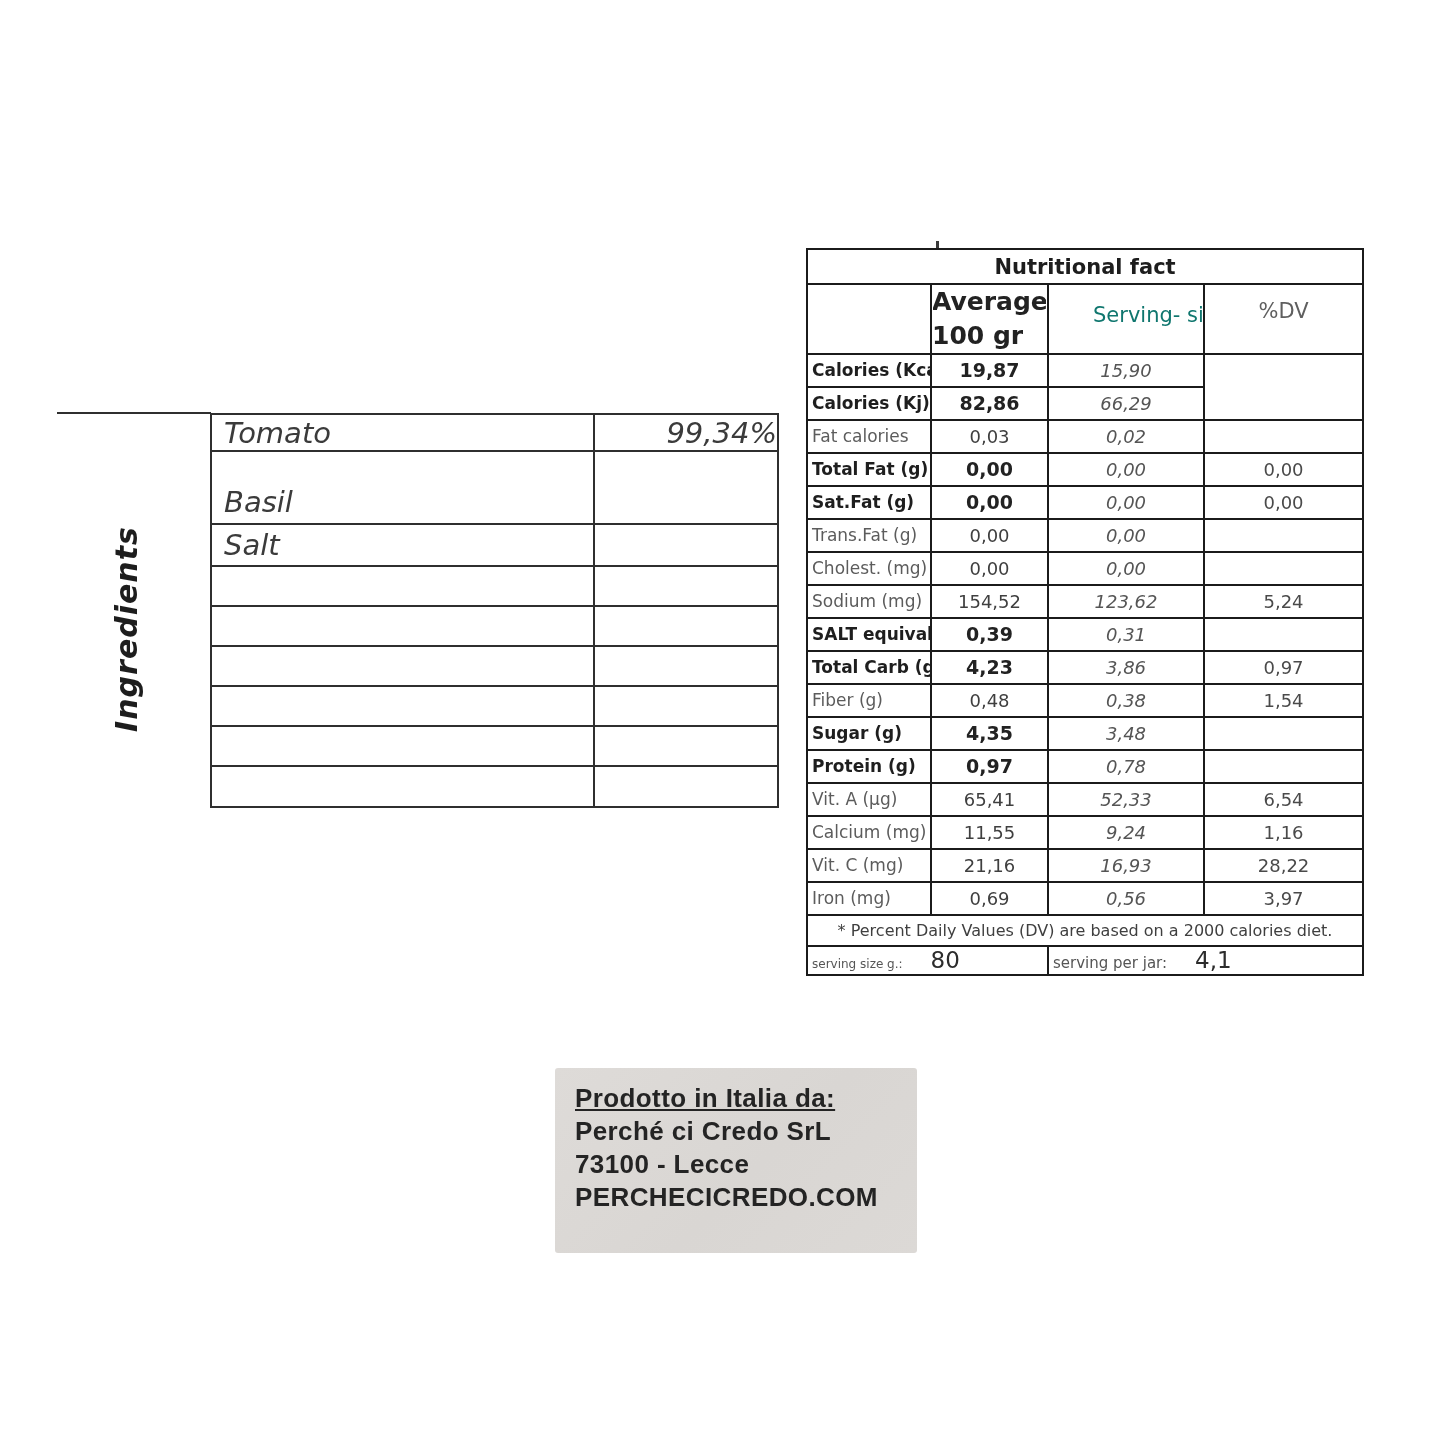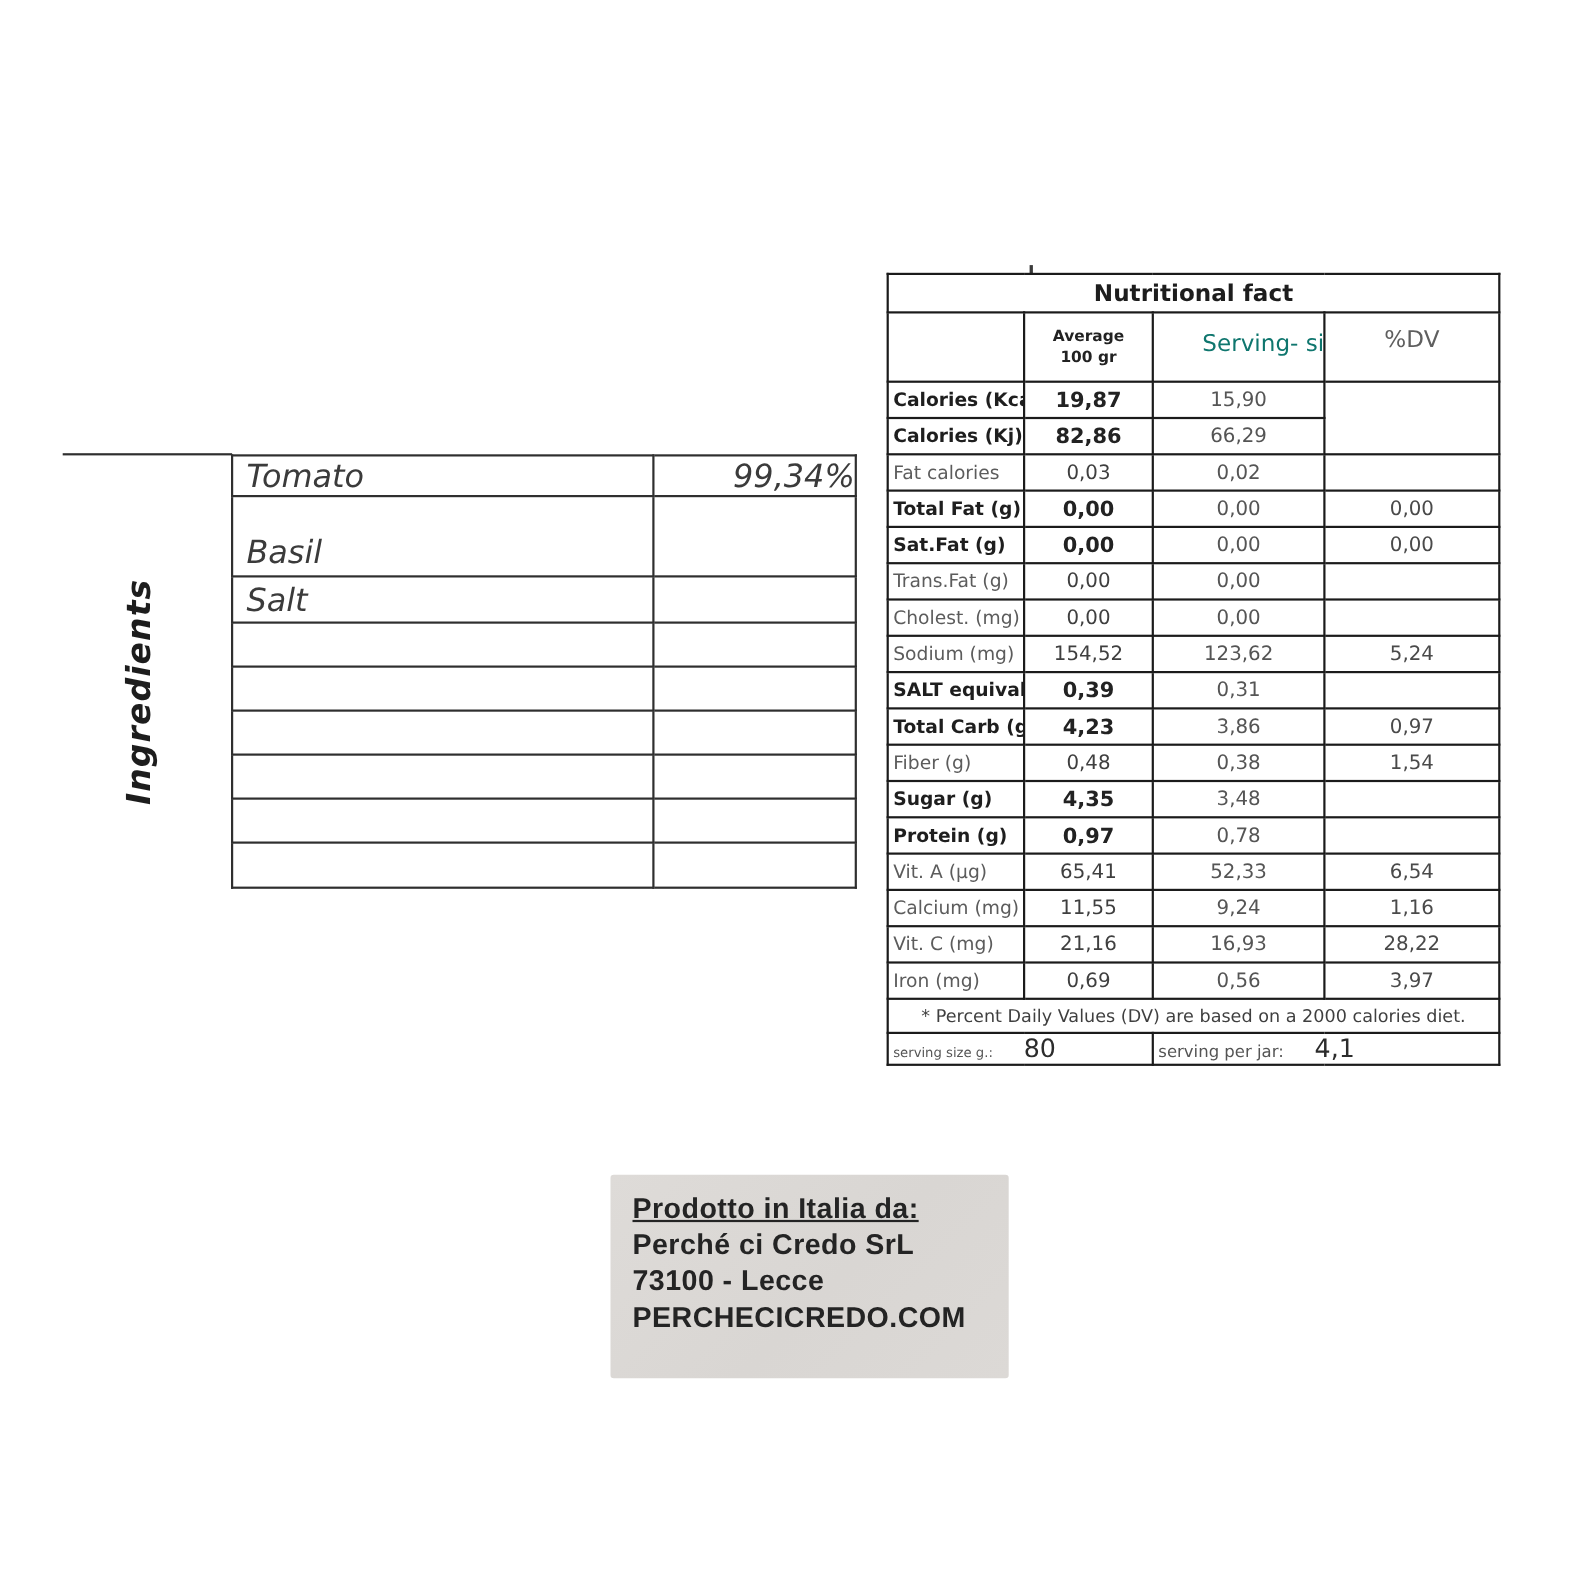--- a/index.html
+++ b/index.html
@@ -43,29 +43,29 @@
   }
   table.nut-table td {
     border:2px solid #1b1b1b; overflow:hidden; white-space:nowrap;
     vertical-align:middle;
   }
   td.nut-title {
     height:35px; text-align:center;
     font-size:21px; font-weight:bold; color:#1d1d1d;
   }
   tr.nut-header td { height:63px; }
-  td.hdr-avg { text-align:center; font-weight:bold; font-size:14px; color:#222; line-height:1.35;border-radius:12px; }
+  td.hdr-avg { font-weight:bold; font-size:25px; color:#222; line-height:1.35;border-radius:12px; }
   td.hdr-serving { font-size:21px; color:#0f766e; vertical-align:bottom; padding-bottom:8px;padding-left:44px; }
   td.hdr-dv { text-align:center; font-size:21px; color:#5f5f5f; vertical-align:bottom; padding-bottom:16px; }
 
   tr.nut-row td { height:33px; }
   td.n-label { padding-left:4px; font-size:17px; color:#5c5c5c; }
   td.n-avg, td.n-serving, td.n-dv { text-align:center; font-size:18px; }
   td.n-avg { color:#3f3f3f; }
-  td.n-serving { color:#555; }
+  td.n-serving { color:#555;font-style:italic; }
   td.n-dv { color:#4a4a4a; }
   tr.bold td.n-label { font-weight:bold; color:#1e1e1e; }
   tr.bold td.n-avg   { font-weight:bold; color:#222; font-size:19px; }
 
   td.nut-footnote {
     height:31px; text-align:center; font-size:16px; color:#3f3f3f;
   }
   tr.nut-serving td { height:29px; padding-left:4px; }
   .srv-lbl { font-size:12px; color:#555; }
   .srv-lbl.small { font-size:15px; }

